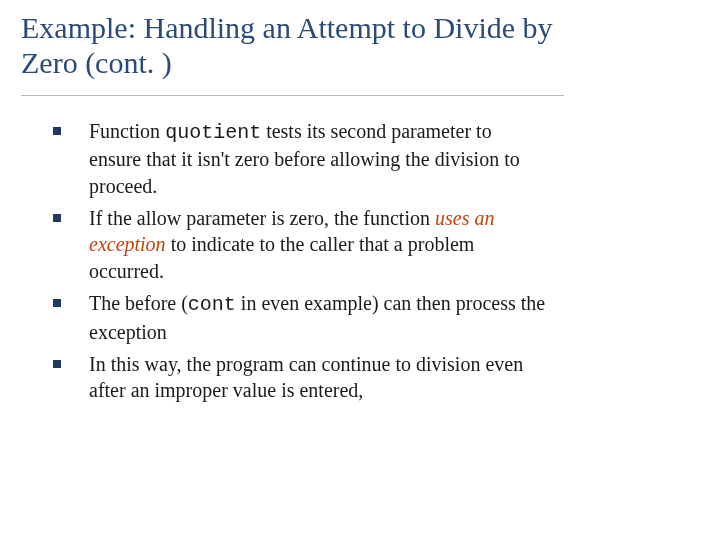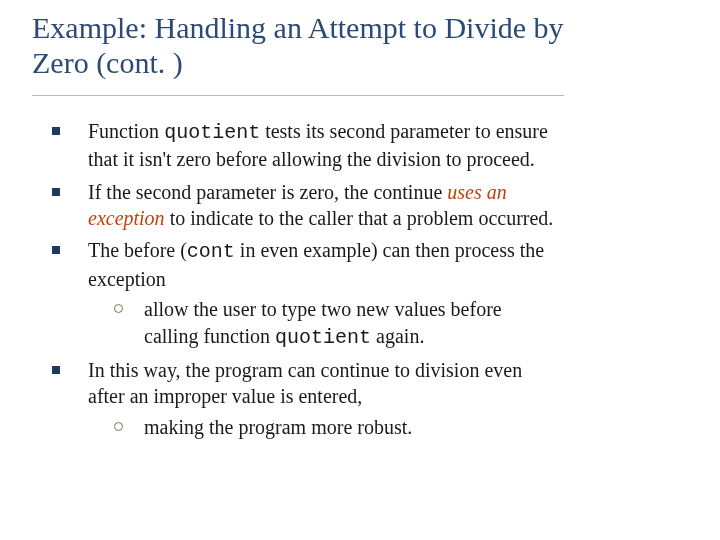--- a/index.html
+++ b/index.html
@@ -8,35 +8,35 @@
     width: 720px;
     height: 540px;
     background: #ffffff;
     font-family: Georgia, 'Times New Roman', serif;
     color: #1a1a1a;
   }
   .slide {
     box-sizing: border-box;
     width: 588px;
     height: 540px;
-    padding: 10px 24px 24px 32px;
+    padding: 10px 24px 24px 21px;
   }
   .title {
     font-family: Georgia, 'Times New Roman', serif;
     font-size: 30px;
     line-height: 1.18;
     color: #2b4a75;
     border-bottom: 1px solid #b9b9b9;
     padding-bottom: 14px;
     margin: 0 0 22px 0;
     font-weight: 400;
   }
   ul.bullets {
     list-style: none;
-    margin: 0;
+    margin: 12px;
     padding: 0 4px 0 18px;
     font-size: 20px;
     line-height: 1.32;
   }
   ul.bullets > li {
     position: relative;
     padding-left: 38px;
     margin-bottom: 6px;
   }
   ul.bullets > li::before {
@@ -85,35 +85,25 @@
 <div class="slide">
   <h1 class="title">Example: Handling an Attempt to Divide by Zero (cont. )</h1>
 
   <ul class="bullets">
 
     <li>
       <span>Function </span><span class="mono">quotient</span><span> tests its second parameter to ensure that it isn't zero before allowing the division to proceed.</span>
     </li>
 
     <li>
-      <span>If the second parameter is zero, the continue </span><span class="emph">uses an exception</span><span> to indicate to the caller that a problem occurred.</span>
+      <span>If the allow parameter is zero, the function </span><span class="emph">uses an exception</span><span> to indicate to the caller that a problem occurred.</span>
     </li>
 
     <li>
       <span>The before (</span><span class="mono">cont</span><span> in even example) can then process the exception</span>
-      <ul class="sub">
-        <li>
-          <span>allow the user to type two new values before calling function </span><span class="mono">quotient</span><span> again.</span>
-        </li>
-      </ul>
     </li>
 
     <li>
       <span>In this way, the program can continue to division even after an improper value is entered,</span>
-      <ul class="sub">
-        <li>
-          <span>making the program more robust.</span>
-        </li>
-      </ul>
     </li>
 
   </ul>
 </div>
 
 </body></html>

